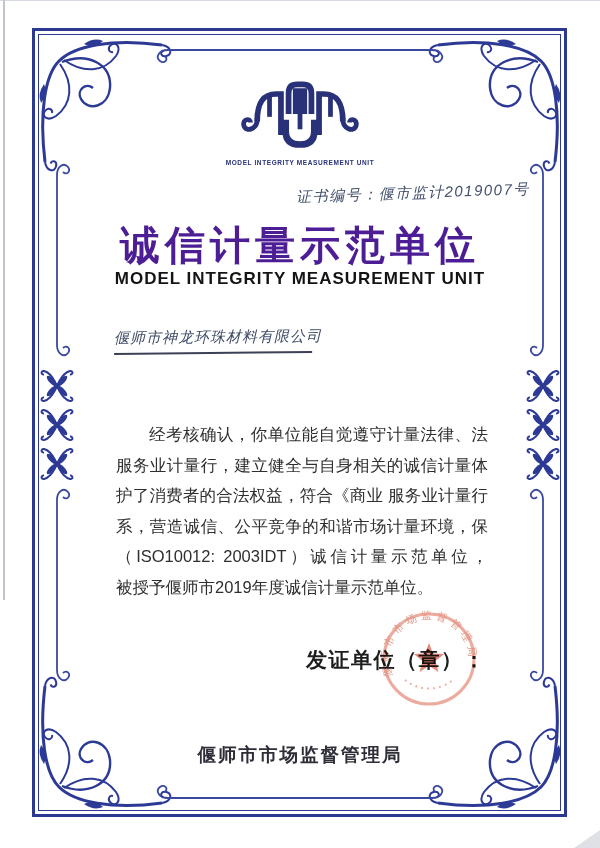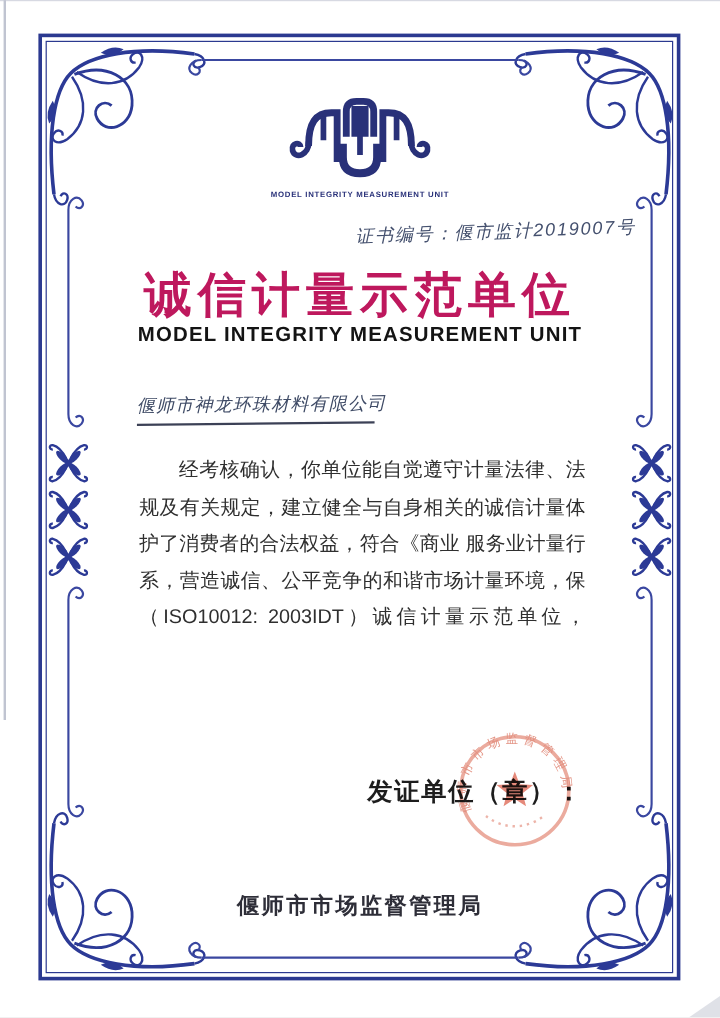--- a/index.html
+++ b/index.html
@@ -18,32 +18,32 @@
   .ornament-layer{position:absolute;left:0;top:0;width:600px;height:848px;pointer-events:none;}
   
   .logo-wrap{position:absolute;left:0;right:0;top:74px;text-align:center;}
   .logo-caption{position:absolute;left:0;right:0;top:159px;text-align:center;
     font-size:6.5px;font-weight:bold;letter-spacing:.6px;color:#293179;}
   
   .cert-no{position:absolute;right:70px;top:184px;font-size:15px;color:#44506e;
     letter-spacing:1.5px;transform:rotate(-2deg);font-style:italic;}
   
   .cert-title{position:absolute;left:0;right:0;top:218px;text-align:center;
-    font-family:"DejaVu Serif",serif;font-weight:900;font-size:40px;letter-spacing:5px;color:#be185d;}
+    font-family:"DejaVu Serif",serif;font-weight:900;font-size:40px;letter-spacing:5px;color:#4c1d95;}
   .cert-subtitle{position:absolute;left:0;right:0;top:269px;text-align:center;
     font-weight:bold;font-size:17px;letter-spacing:1px;color:#141414;}
   
   .awardee{position:absolute;left:114px;top:328px;width:198px;padding-bottom:5px;
     border-bottom:2px solid #3c4156;font-size:15px;color:#3f4b66;font-style:italic;
     letter-spacing:1px;transform:rotate(-0.6deg);white-space:nowrap;}
   
   .body-block{position:absolute;left:116px;top:377px;width:372px;color:#2f2f2f;
     font-size:16.5px;line-height:30.5px;}
   .bline{text-align:justify;text-align-last:justify;white-space:nowrap;}
-  .bline.first{padding-left:33px;}
+  .bline.first{padding-left:33px;margin-top:42px;}
   .bline.last{text-align-last:left;white-space:normal;}
   
   .issuer-label{position:absolute;left:306px;top:646px;font-size:21px;font-weight:600;
     letter-spacing:1.5px;color:#1d1d1d;}
   .seal{position:absolute;left:368px;top:598px;width:122px;height:122px;
     mix-blend-mode:multiply;opacity:.85;}
   .issuer-name{position:absolute;left:0;right:0;top:742px;text-align:center;
     font-size:18.5px;font-weight:600;letter-spacing:2px;color:#2e2e38;}
 </style>
 </head>
@@ -136,24 +136,25 @@
     <span>证书编号：</span><span>偃市监计2019007号</span>
   </div>
 
   <div class="cert-title">诚信计量示范单位</div>
   <div class="cert-subtitle">MODEL INTEGRITY MEASUREMENT UNIT</div>
 
   <div class="awardee">偃师市神龙环珠材料有限公司</div>
 
   <div class="body-block">
     <div class="bline first">经考核确认，你单位能自觉遵守计量法律、法</div>
-    <div class="bline">规及有关规定，建立健全与自身相关的诚信计量体</div>
+    <div class="bline">服务业计量行，建立健全与自身相关的诚信计量体</div>
     <div class="bline">护了消费者的合法权益，符合《商业 服务业计量行</div>
     <div class="bline">系，营造诚信、公平竞争的和谐市场计量环境，保</div>
     <div class="bline">（ISO10012: 2003IDT）诚信计量示范单位，</div>
+    <div class="bline last">被授予偃师市2019年度诚信计量示范单位。</div>
   </div>
 
   <div class="issuer-label">发证单位（章）：</div>
 
   <svg class="seal" viewBox="0 0 122 122">
     <circle cx="61" cy="61" r="45" fill="none" stroke="#e4907f" stroke-width="3" opacity="0.9"></circle>
     <path id="sealTextArc" fill="none" d="M 26.4 81 A 40 40 0 1 1 95.6 81"></path>
     <text font-size="10.5" fill="#dd7b68" letter-spacing="4" opacity="0.95">
       <textPath href="#sealTextArc" startOffset="2%">偃师市市场监督管理局</textPath>
     </text>

